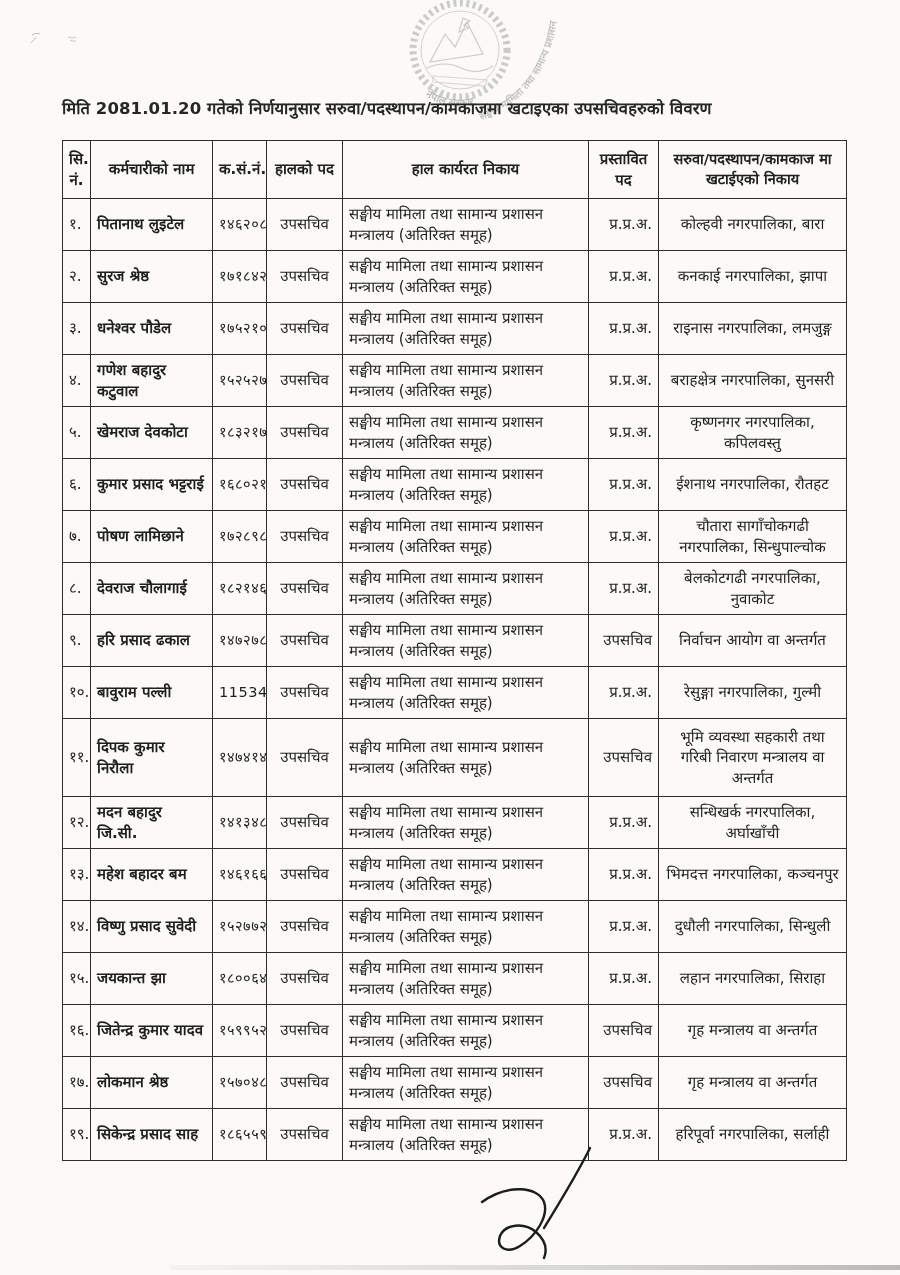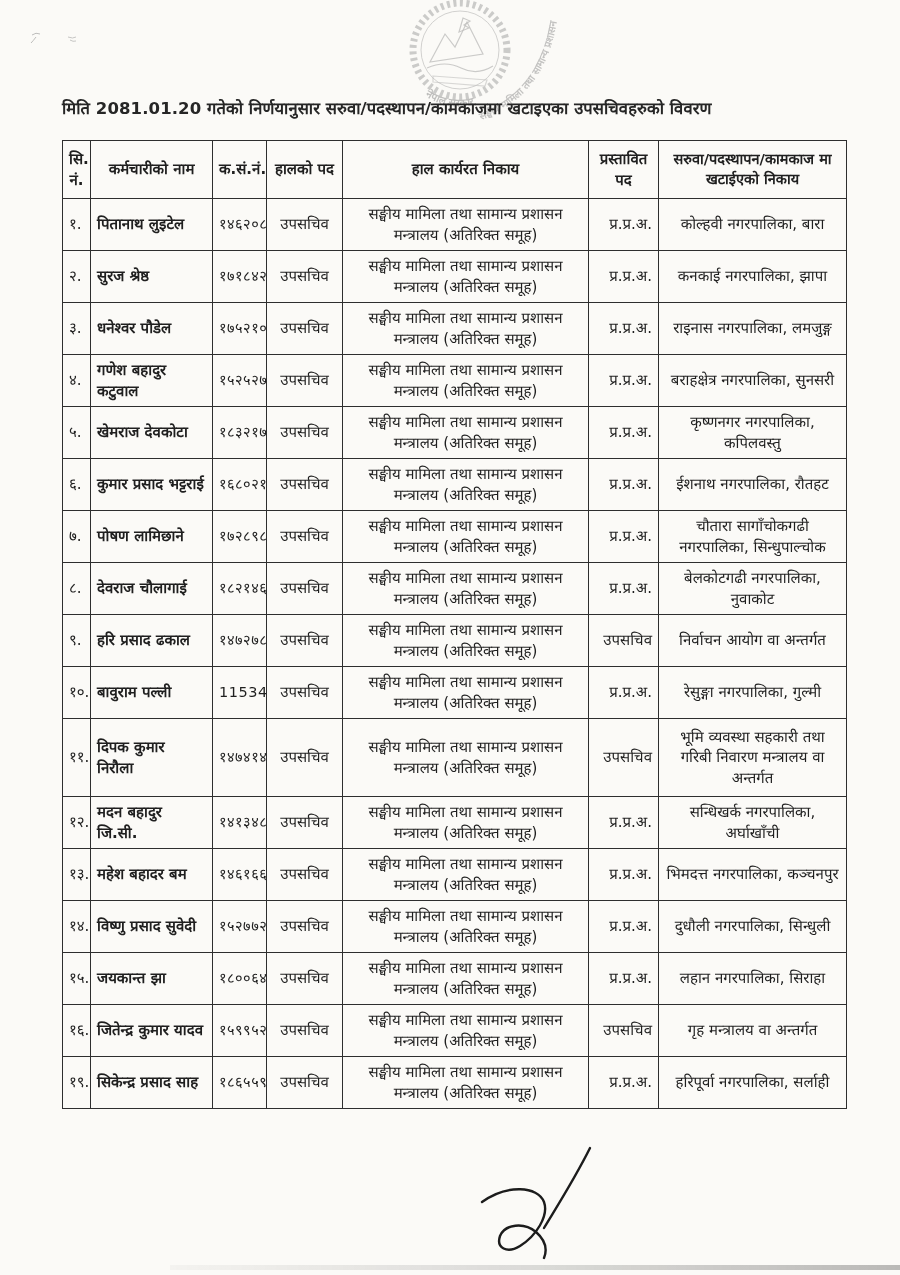--- a/index.html
+++ b/index.html
@@ -28,21 +28,21 @@
   table.doc thead tr{height:58px;}
   table.doc tbody tr{height:52px;}
   table.doc tbody tr:nth-child(11){height:78px;}
   th{font-weight:700;font-size:15px;text-align:center;line-height:1.55;}
   th.c-assigned{font-size:14.5px;margin-left:8px;}
   td{font-size:15px;}
   td.c-sn{text-align:left;padding-left:5px;padding-right:2px;vertical-align:middle;}
   td.c-name{text-align:left;font-weight:bold;}
   td.c-code{text-align:center;font-size:14.5px;letter-spacing:0.5px;}
   td.c-pos{text-align:center;}
-  td.c-office{text-align:center;}
+  td.c-office{text-align:left;}
   td.c-prop{text-align:right;}
   td.c-assigned{text-align:center;margin-top:48px;}
   .stamp{
     position:absolute;left:385px;top:-8px;width:190px;height:132px;
     opacity:0.55;pointer-events:none;
   }
   .signature{
     position:absolute;left:452px;top:1140px;width:200px;height:135px;
     pointer-events:none;
   }
@@ -261,20 +261,29 @@
     <tr>
       <td class="c-sn">१६.</td>
       <td class="c-name">जितेन्द्र कुमार यादव</td>
       <td class="c-code">१५९९५२</td>
       <td class="c-pos">उपसचिव</td>
       <td class="c-office">सङ्घीय मामिला तथा सामान्य प्रशासन मन्त्रालय (अतिरिक्त समूह)</td>
       <td class="c-prop">उपसचिव</td>
       <td class="c-assigned">गृह मन्त्रालय वा अन्तर्गत</td>
     </tr>
 
+    <tr>
+      <td class="c-sn">१७.</td>
+      <td class="c-name">लोकमान श्रेष्ठ</td>
+      <td class="c-code">१५७०४८</td>
+      <td class="c-pos">उपसचिव</td>
+      <td class="c-office">सङ्घीय मामिला तथा सामान्य प्रशासन मन्त्रालय (अतिरिक्त समूह)</td>
+      <td class="c-prop">उपसचिव</td>
+      <td class="c-assigned">गृह मन्त्रालय वा अन्तर्गत</td>
+    </tr>
 
 
     <tr>
       <td class="c-sn">१९.</td>
       <td class="c-name">सिकेन्द्र प्रसाद साह</td>
       <td class="c-code">१८६५५९</td>
       <td class="c-pos">उपसचिव</td>
       <td class="c-office">सङ्घीय मामिला तथा सामान्य प्रशासन मन्त्रालय (अतिरिक्त समूह)</td>
       <td class="c-prop">प्र.प्र.अ.</td>
       <td class="c-assigned">हरिपूर्वा नगरपालिका, सर्लाही</td>

